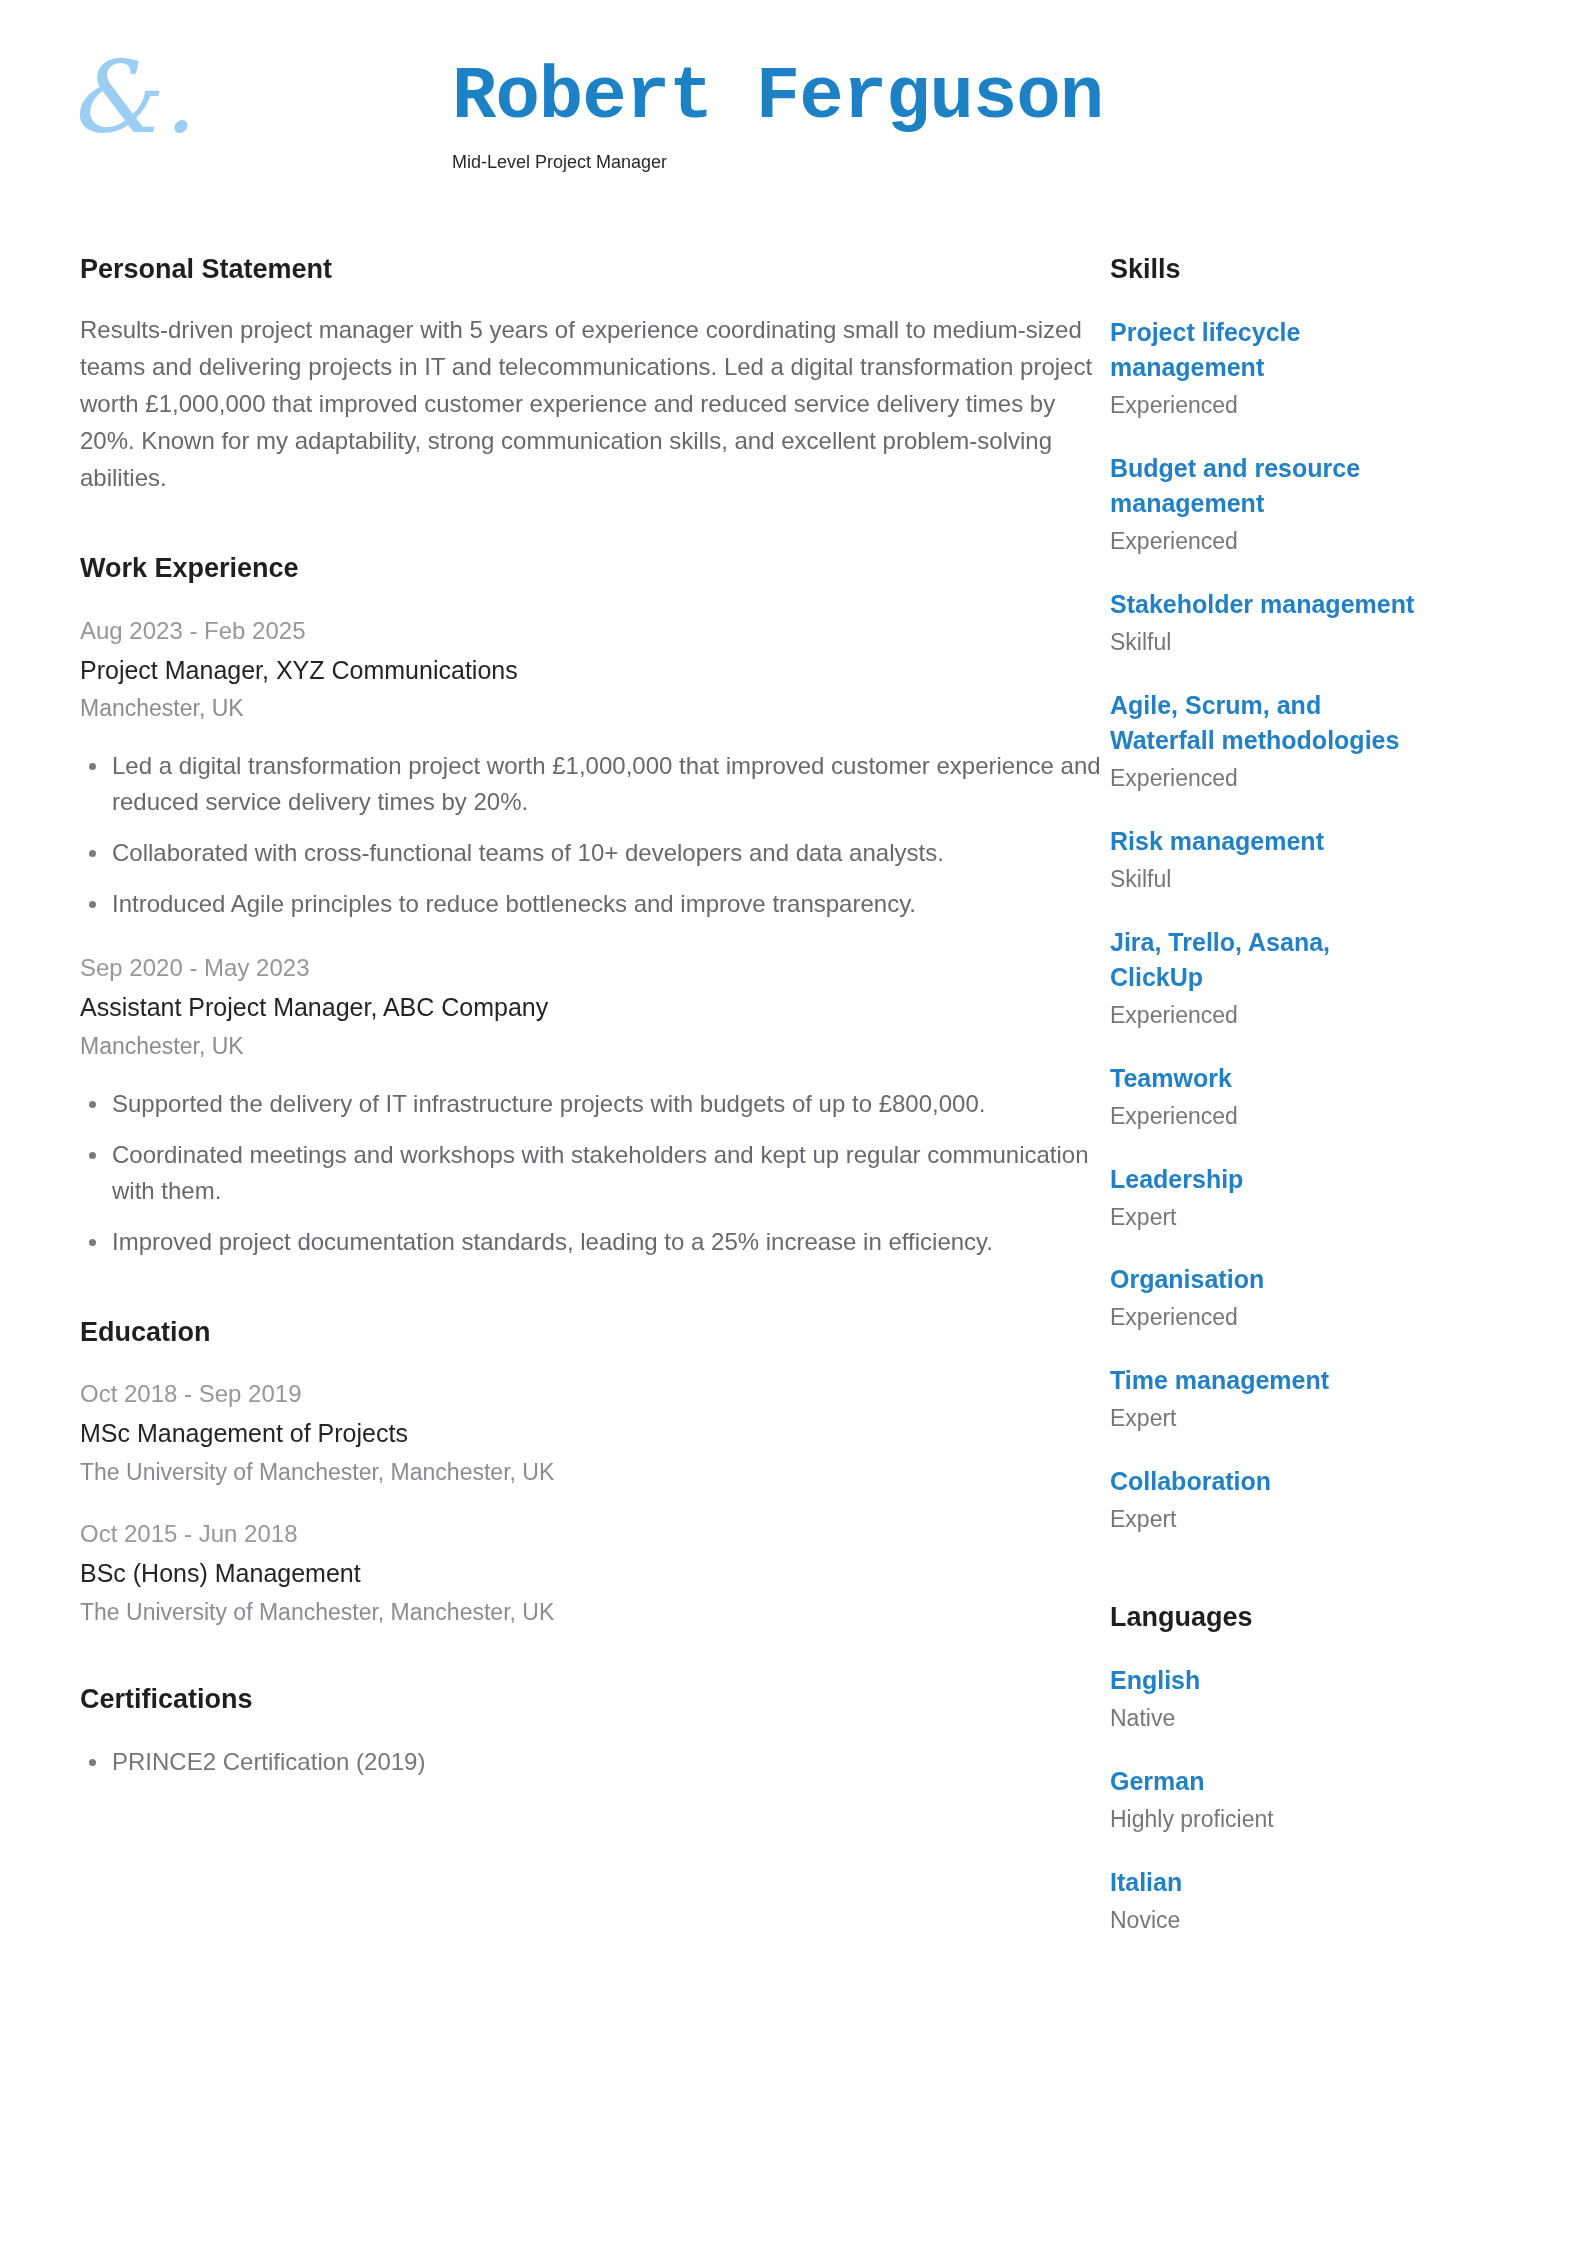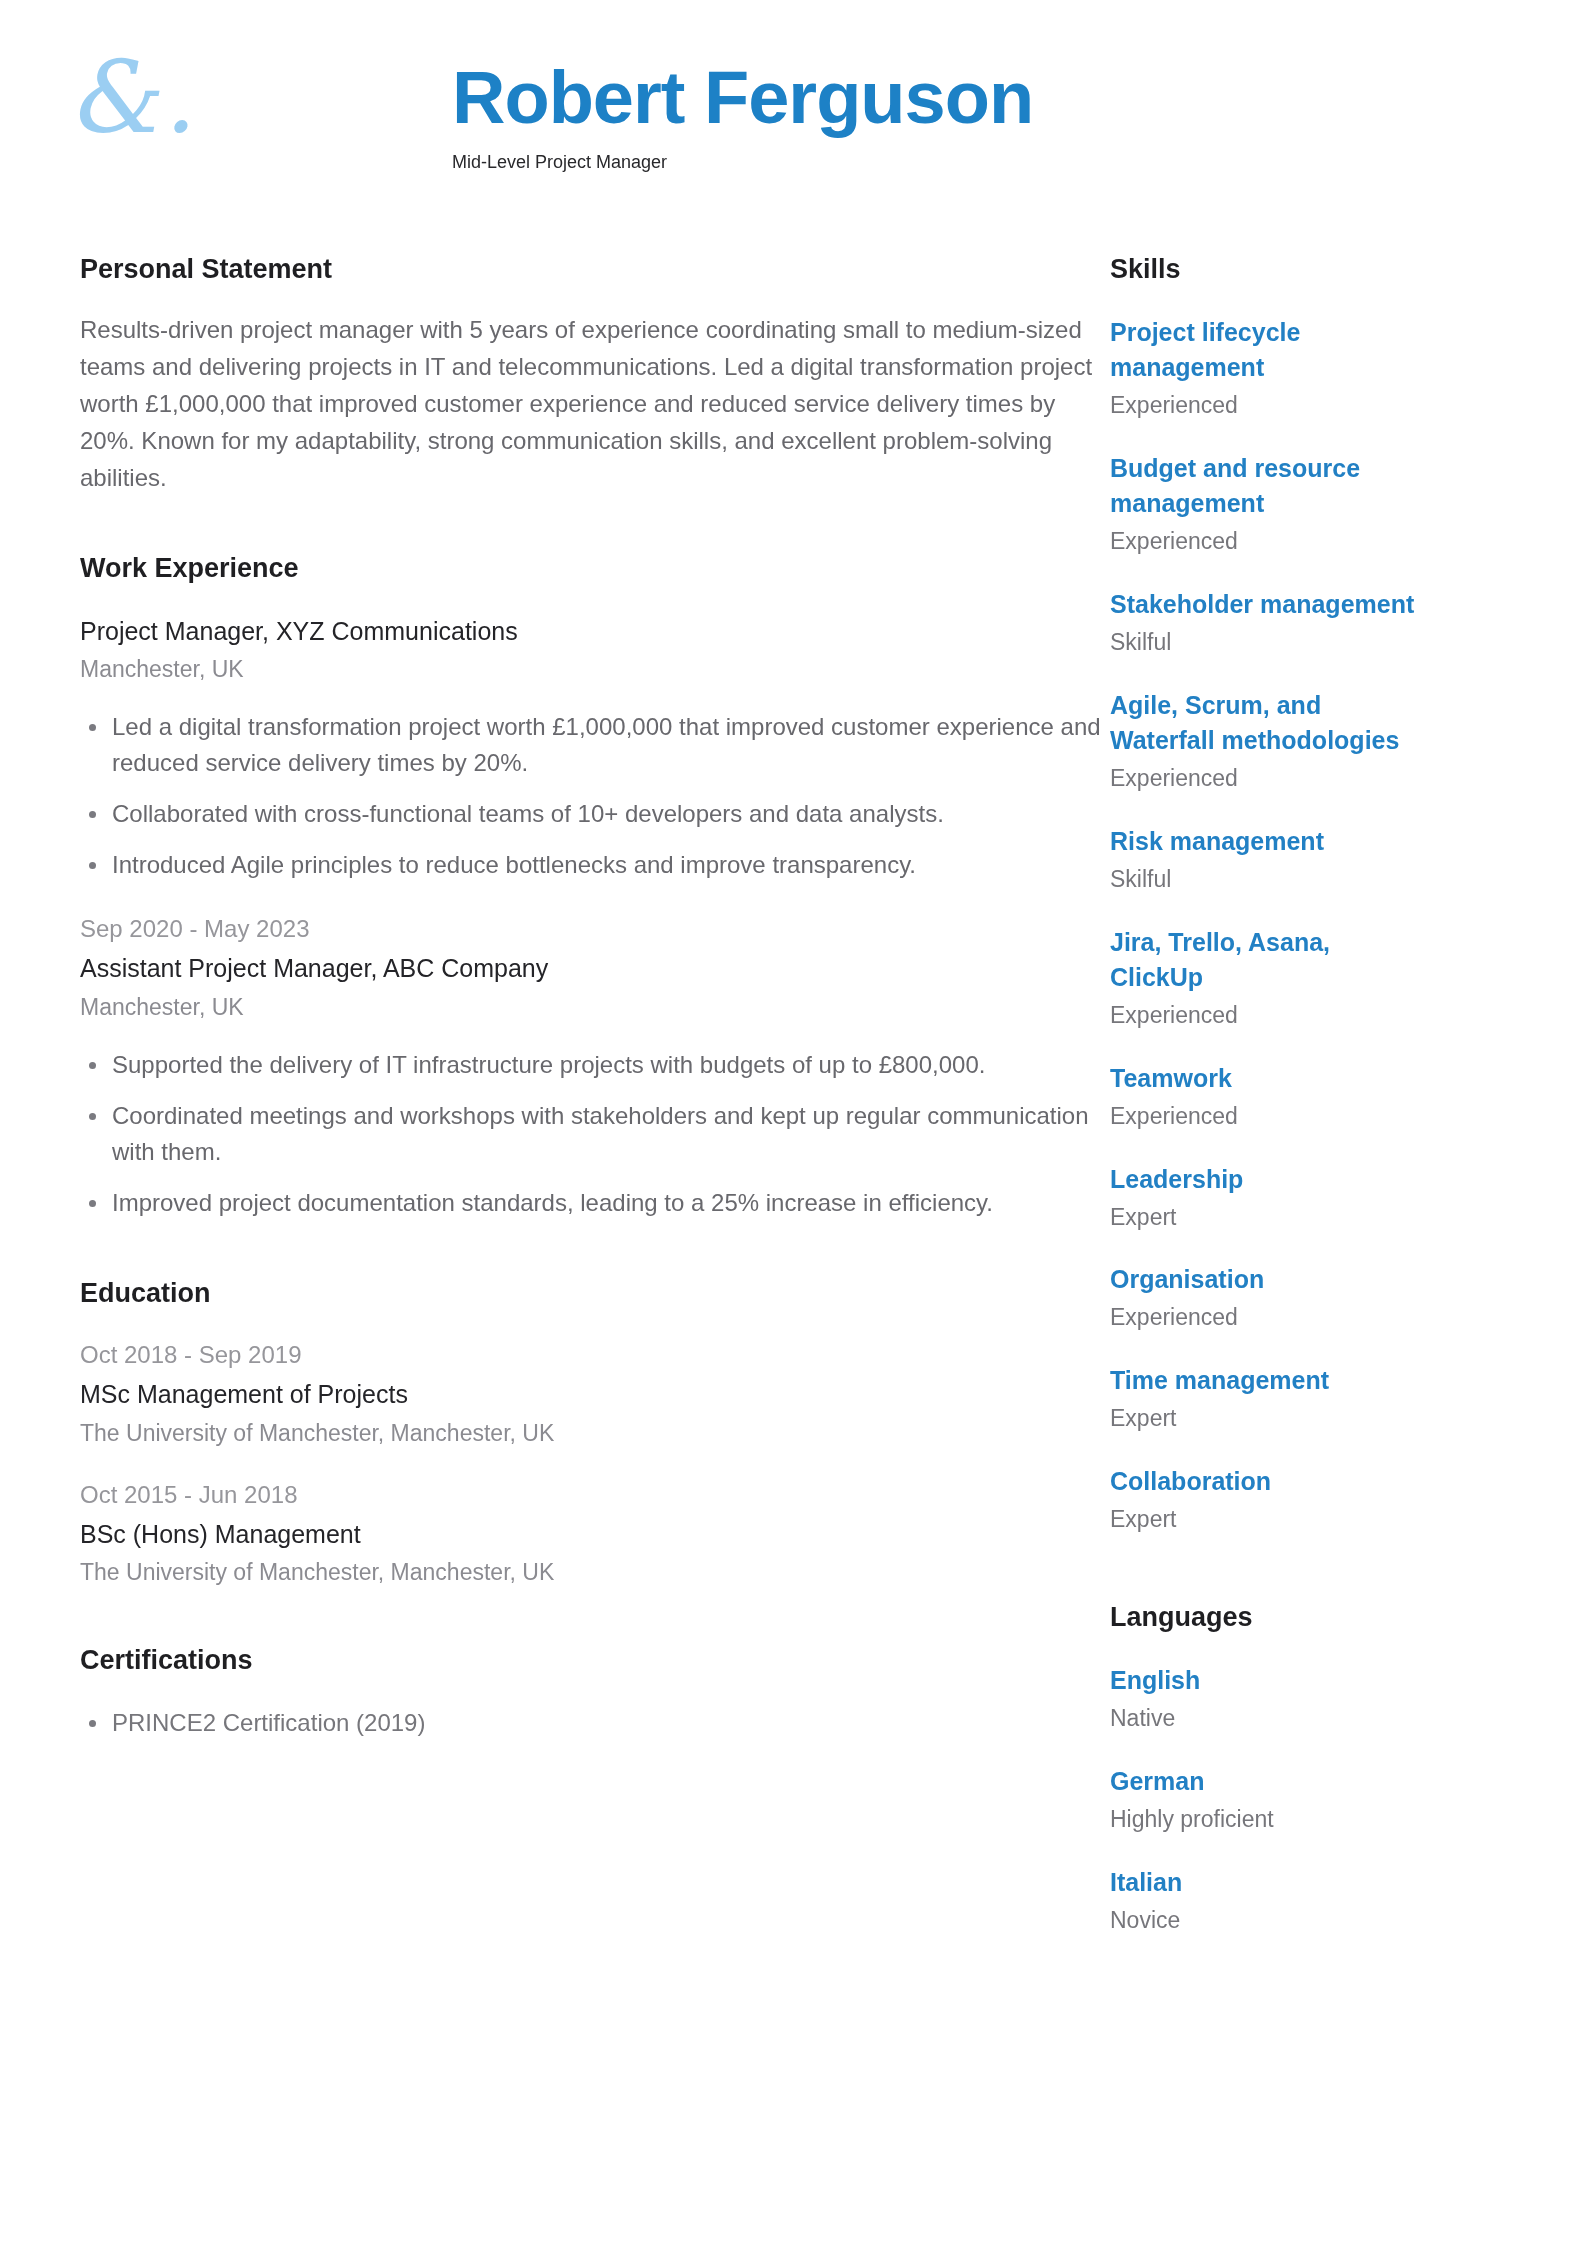--- a/index.html
+++ b/index.html
@@ -25,20 +25,21 @@
     line-height: 1;
     color: #9bcef2;
   }
   .header-content { padding: 58px 80px 0 452px; }
   .name {
     font-size: 74px;
     font-weight: 700;
     letter-spacing: -1px;
     color: #1d81c6;
     line-height: 1.08;
+    font-family: Liberation Mono, monospace;
   }
   .job-title {
     margin-top: 14px;
     font-size: 18px;
     font-weight: 500;
     color: #29292c;
   }
   .contact { margin-top: 44px; }
   .contact div { font-size: 24px; line-height: 40px; color: #76767b; }
 
@@ -119,20 +120,21 @@
 
       <div class="section first">
         <div class="section-heading">Personal Statement</div>
         <p class="statement-text">Results-driven project manager with 5 years of experience coordinating small to medium-sized teams and delivering projects in IT and telecommunications. Led a digital transformation project worth £1,000,000 that improved customer experience and reduced service delivery times by 20%. Known for my adaptability, strong communication skills, and excellent problem-solving abilities.</p>
       </div>
 
       <div class="section">
         <div class="section-heading">Work Experience</div>
 
         <div class="entry">
+          <div class="entry-dates">Aug 2023 - Feb 2025</div>
           <div class="entry-title">Project Manager, XYZ Communications</div>
           <div class="entry-sub">Manchester, UK</div>
           <ul class="bullets">
             <li>Led a digital transformation project worth £1,000,000 that improved customer experience and reduced service delivery times by 20%.</li>
             <li>Collaborated with cross-functional teams of 10+ developers and data analysts.</li>
             <li>Introduced Agile principles to reduce bottlenecks and improve transparency.</li>
           </ul>
         </div>
 
         <div class="entry">

